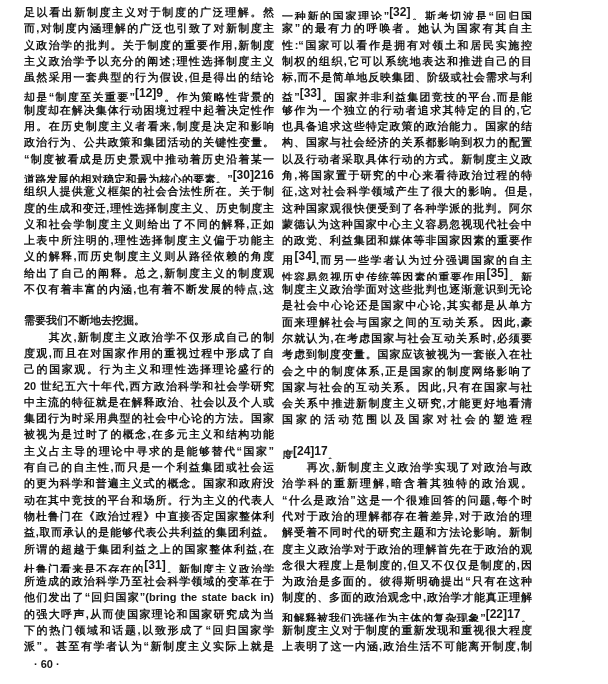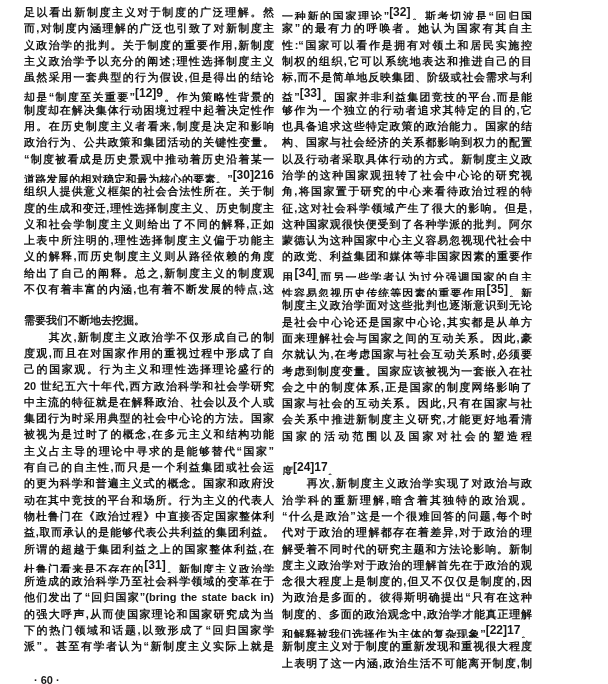--- a/index.html
+++ b/index.html
@@ -91,21 +91,20 @@
         <div class="line">一种新的国家理论”<sup>[32]</sup>。斯考切波是“回归国</div>
         <div class="line">家”的最有力的呼唤者。她认为国家有其自主</div>
         <div class="line">性:“国家可以看作是拥有对领土和居民实施控</div>
         <div class="line">制权的组织,它可以系统地表达和推进自己的目</div>
         <div class="line">标,而不是简单地反映集团、阶级或社会需求与利</div>
         <div class="line">益”<sup>[33]</sup>。国家并非利益集团竞技的平台,而是能</div>
         <div class="line">够作为一个独立的行动者追求其特定的目的,它</div>
         <div class="line">也具备追求这些特定政策的政治能力。国家的结</div>
         <div class="line">构、国家与社会经济的关系都影响到权力的配置</div>
         <div class="line">以及行动者采取具体行动的方式。新制度主义政</div>
-        <div class="line">治学的这种国家观扭转了社会中心论的研究视</div>
         <div class="line">角,将国家置于研究的中心来看待政治过程的特</div>
         <div class="line">征,这对社会科学领域产生了很大的影响。但是,</div>
         <div class="line">这种国家观很快便受到了各种学派的批判。阿尔</div>
         <div class="line">蒙德认为这种国家中心主义容易忽视现代社会中</div>
         <div class="line">的政党、利益集团和媒体等非国家因素的重要作</div>
         <div class="line">用<sup>[34]</sup>,而另一些学者认为过分强调国家的自主</div>
         <div class="line">性容易忽视历史传统等因素的重要作用<sup>[35]</sup>。新</div>
         <div class="line">制度主义政治学面对这些批判也逐渐意识到无论</div>
         <div class="line">是社会中心论还是国家中心论,其实都是从单方</div>
         <div class="line">面来理解社会与国家之间的互动关系。因此,豪</div>

